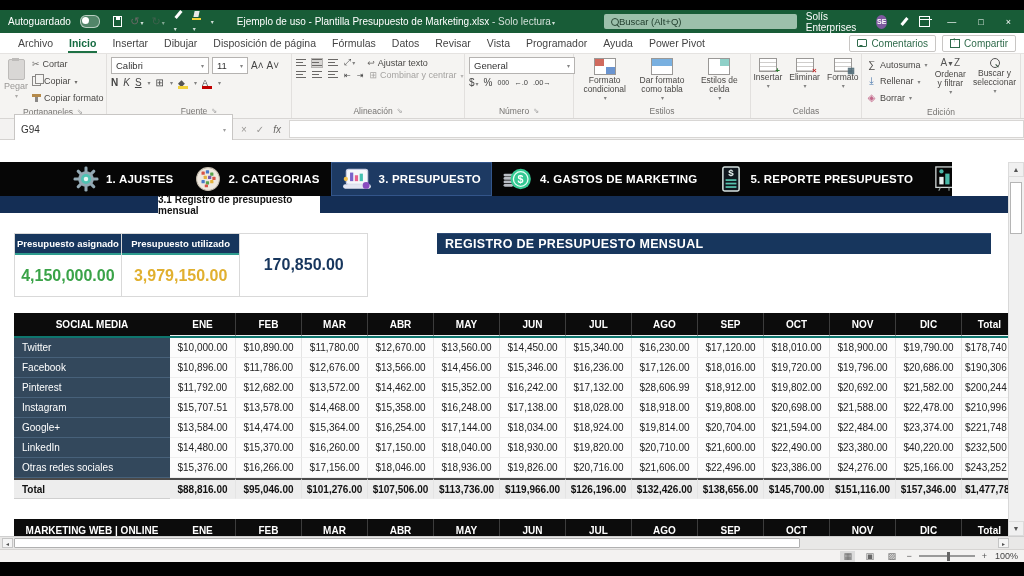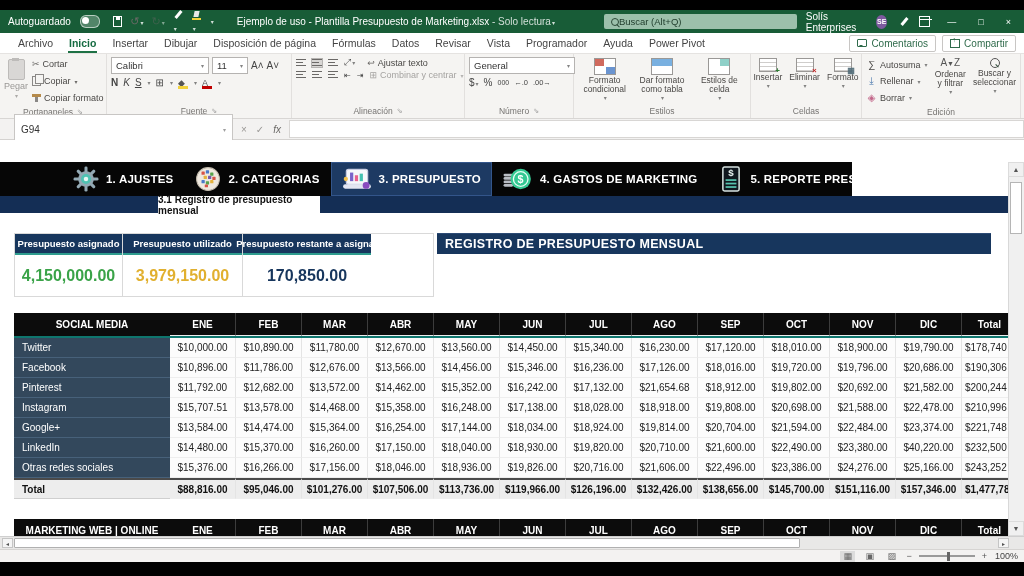--- a/index.html
+++ b/index.html
@@ -97,32 +97,32 @@
   .formulabar{top:119px;left:0;width:1024px;height:21px;background:#f3f2f1;display:flex;align-items:center;
               border-bottom:1px solid #d4d2d0;padding-left:14px;}
   .namebox{width:205px;height:16px;background:#fff;border:1px solid #c8c6c4;font-size:10px;color:#333;
            display:flex;align-items:center;padding:6px 6px;justify-content:space-between;}
   .fxgrp{display:flex;align-items:center;gap:9px;margin:0 8px;color:#9a9896;font-size:10px;}
   .fxgrp .fx{font-style:italic;color:#6b6967;}
   .finput-long{flex:1;height:16px;background:#fff;border:1px solid #d8d6d4;margin-right:0;}
 
   
   .sheet{top:140px;left:0;width:1024px;height:396px;background:#fff;overflow:hidden;}
-  .navbar{top:22px;left:0;width:852px;height:34px;background:#060606;display:flex;align-items:center;
+  .navbar{top:22px;left:0;width:952px;height:34px;background:#060606;display:flex;align-items:center;
           overflow:hidden;white-space:nowrap;padding-left:62px;}
   .nav-tab{display:flex;align-items:center;gap:7px;height:100%;padding:0 11px;color:#fff;
            font-size:11.5px;font-weight:bold;letter-spacing:.2px;flex:none;}
   .nav-tab.active{background:#1d3a63;box-shadow:inset 0 0 0 1px #33558a;}
   .nav-ic{display:inline-flex;align-items:center;}
   .navy-strip{top:56px;left:0;width:1008px;height:17px;background:#142e55;}
   .subtab{top:56px;left:158px;width:162px;height:17px;background:#fff;color:#111;font-size:10px;
           font-weight:bold;display:flex;align-items:center;justify-content:center;}
 
   
-  .cards{top:93px;left:14px;width:420px;height:64px;display:flex;border:1px solid #d9d9d9;background:#fff;}
+  .cards{top:93px;left:14px;width:354px;height:64px;display:flex;border:1px solid #d9d9d9;background:#fff;}
   .card{display:flex;flex-direction:column;border-right:1px solid #d9d9d9;}
   .card:last-child{border-right:none;}
   .card-h{height:19px;background:#17365d;color:#fff;font-size:9.5px;font-weight:bold;display:flex;
           align-items:center;justify-content:center;border-bottom:2px solid #2e9c8e;white-space:nowrap;}
   .card-v{flex:1;display:flex;align-items:center;justify-content:center;font-size:16px;font-weight:bold;}
   .cv0{color:#3aa348;}.cv1{color:#e1b02f;}.cv2{color:#17365d;}
   .c0{width:107px;}.c1{width:119px;}.c2{width:128px;}
 
   .section-title{top:93px;left:437px;width:554px;height:21px;background:#17365d;color:#fff;
                  font-size:12.5px;font-weight:bold;display:flex;align-items:center;padding-left:8px;
@@ -591,21 +591,20 @@
     <div class="abs cards">
       <div class="card c0">
         <div class="card-h">Presupuesto asignado</div>
         <div class="card-v cv0">4,150,000.00</div>
       </div>
       <div class="card c1">
         <div class="card-h">Presupuesto utilizado</div>
         <div class="card-v cv1">3,979,150.00</div>
       </div>
       <div class="card c2">
-        <div class="card-h">Presupuesto restante a asignar</div>
         <div class="card-v cv2">170,850.00</div>
       </div>
     </div>
 
     <div class="abs section-title">REGISTRO DE PRESUPUESTO MENSUAL</div>
 
     <div class="abs bt" id="table1">
         <div class="bt-row bt-head">
           <div class="bt-label">SOCIAL MEDIA</div>
           <div class="bt-cell">ENE</div>
@@ -656,21 +655,21 @@
         </div>
         <div class="bt-row bt-data">
           <div class="bt-label">Pinterest</div>
           <div class="bt-cell">$11,792.00</div>
           <div class="bt-cell">$12,682.00</div>
           <div class="bt-cell">$13,572.00</div>
           <div class="bt-cell">$14,462.00</div>
           <div class="bt-cell">$15,352.00</div>
           <div class="bt-cell">$16,242.00</div>
           <div class="bt-cell">$17,132.00</div>
-          <div class="bt-cell">$21,654.68</div>
+          <div class="bt-cell">$28,606.99</div>
           <div class="bt-cell">$18,912.00</div>
           <div class="bt-cell">$19,802.00</div>
           <div class="bt-cell">$20,692.00</div>
           <div class="bt-cell">$21,582.00</div>
           <div class="bt-total">$200,244</div>
         </div>
         <div class="bt-row bt-data">
           <div class="bt-label">Instagram</div>
           <div class="bt-cell">$15,707.51</div>
           <div class="bt-cell">$13,578.00</div>

